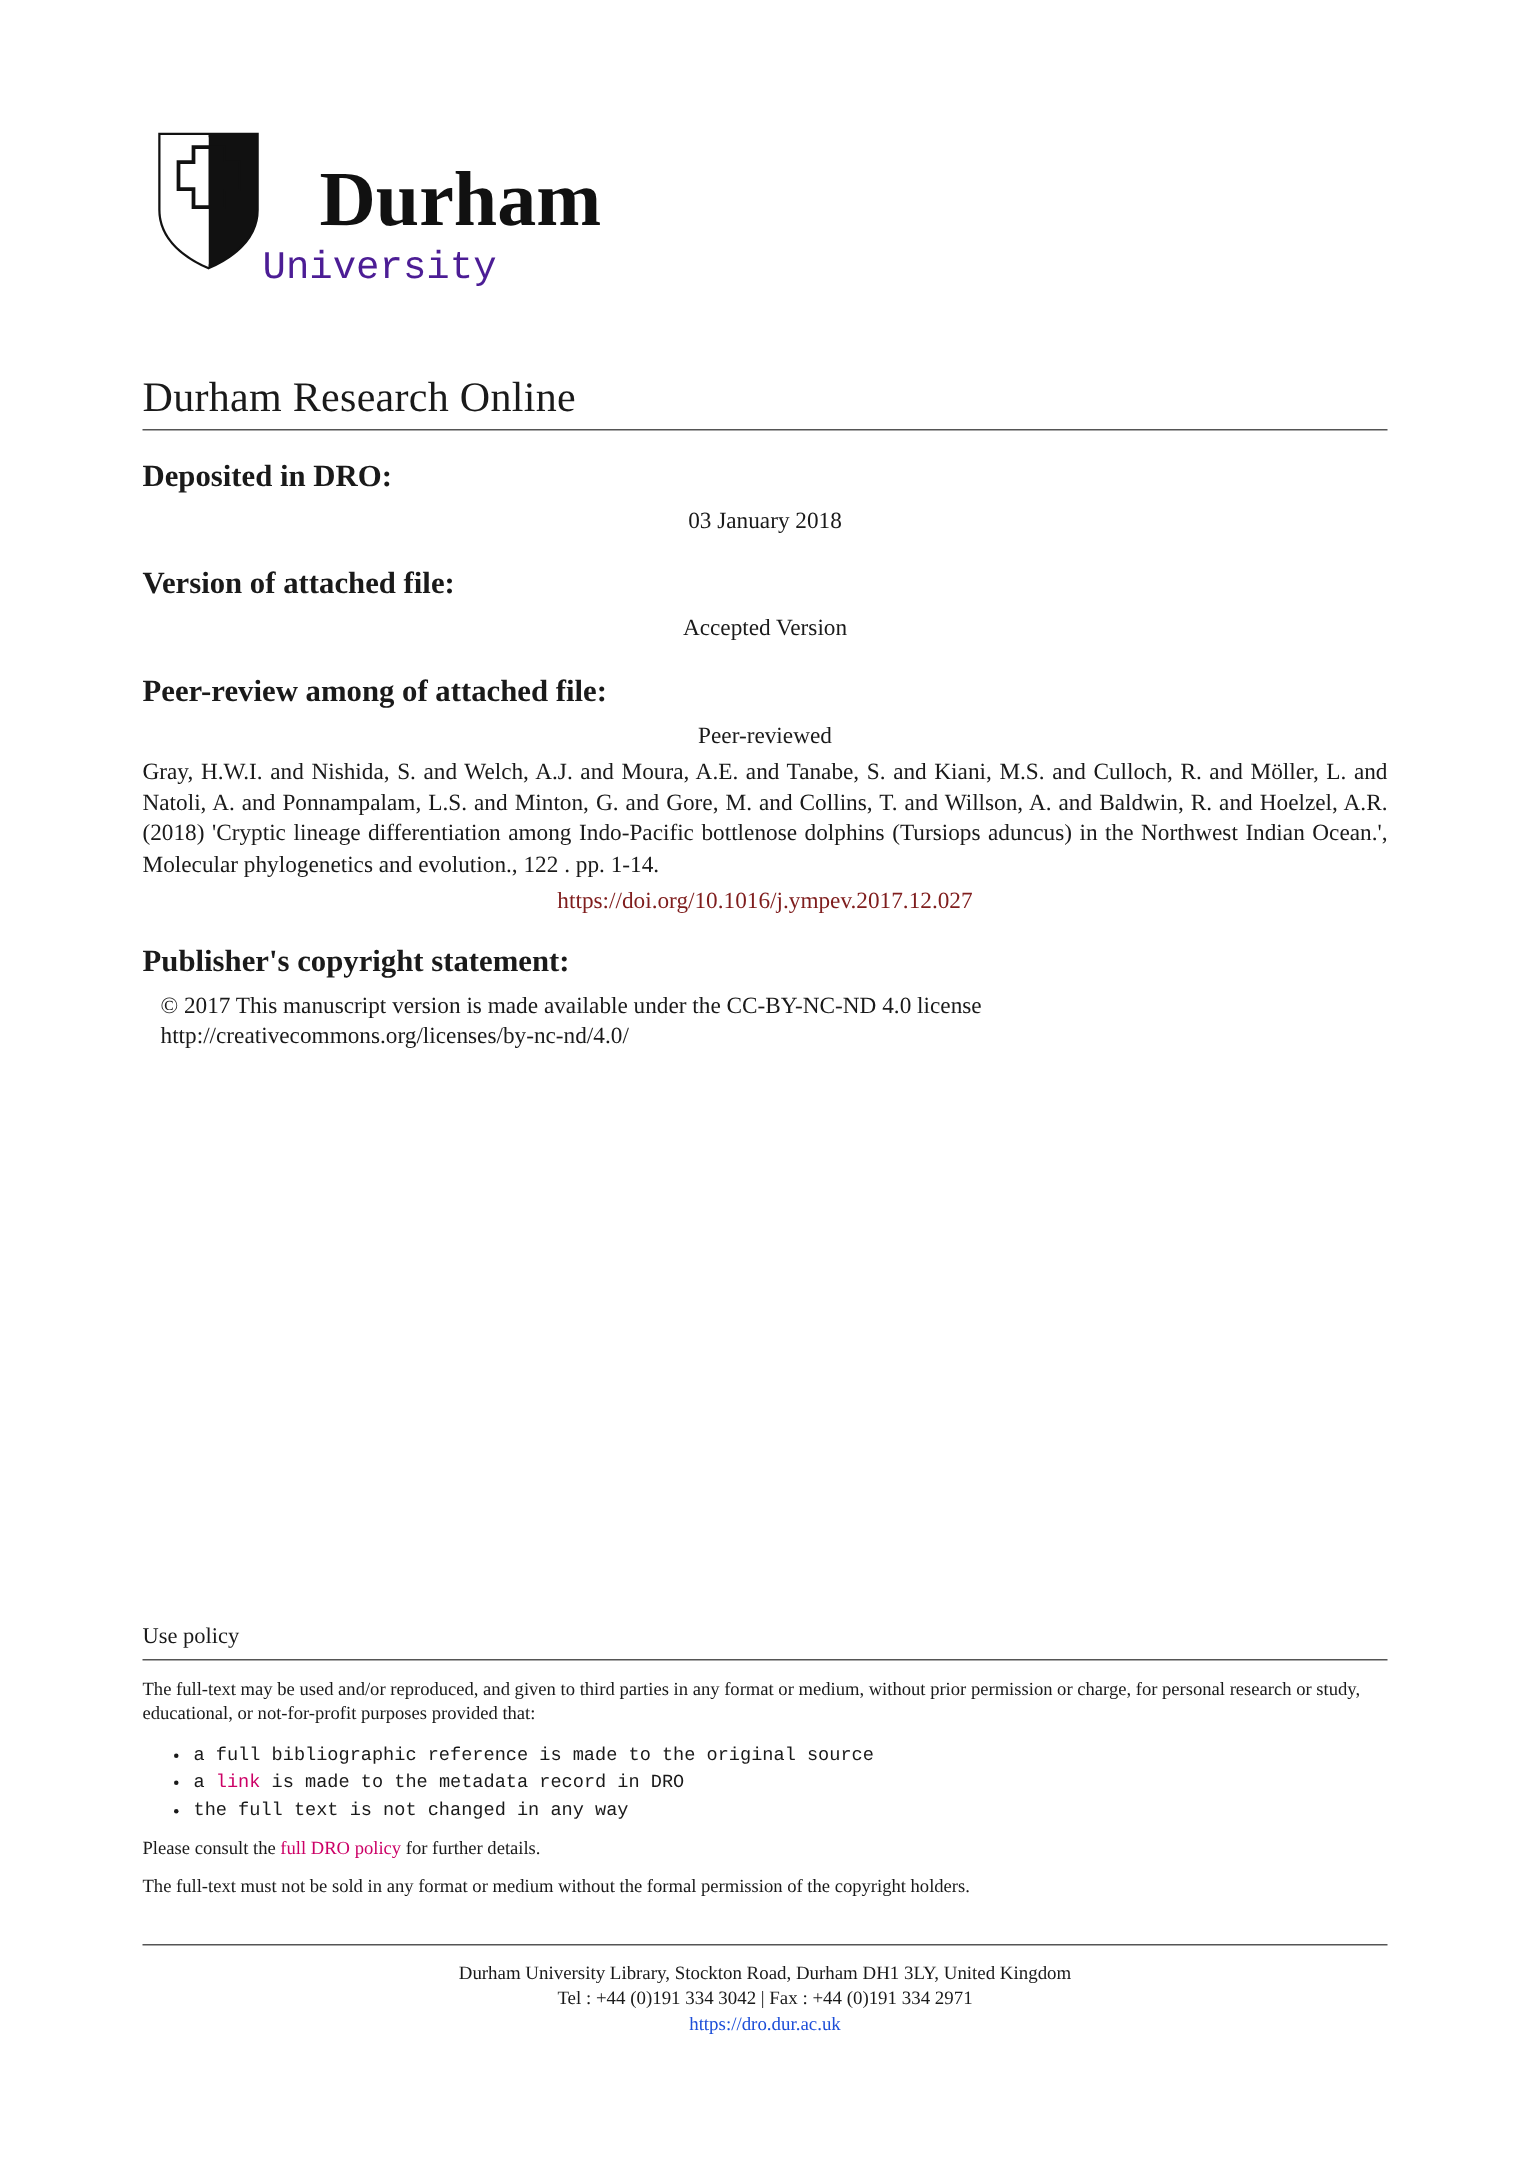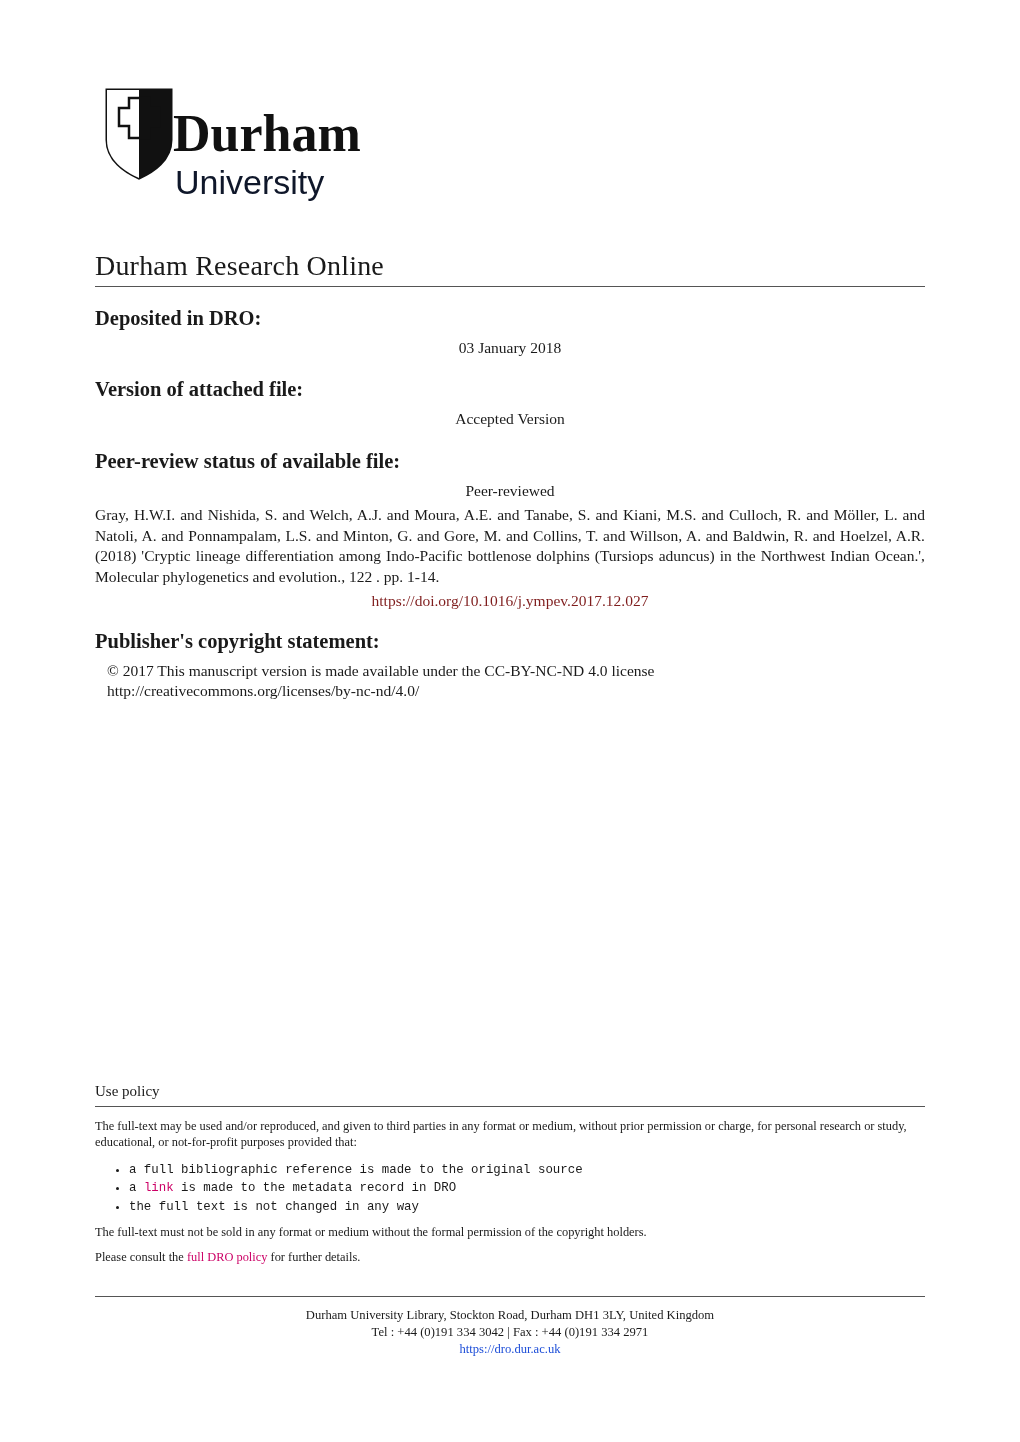--- a/index.html
+++ b/index.html
@@ -45,28 +45,29 @@
   .logo-word {
     position: absolute;
     left: 78px;
     top: 28px;
     font-family: "Liberation Serif", serif;
     font-size: 52px;
     font-weight: bold;
     letter-spacing: 0px;
     color: #111;
     line-height: 1;
+    padding-left: 40px;
   }
   .logo-sub {
     position: absolute;
     left: 80px;
     top: 85px;
-    font-family: Liberation Sans, sans-serif;
-    font-size: 34px;
-    color: #0f172a;
+    font-family: Liberation Mono, monospace;
+    font-size: 26px;
+    color: #4c1d95;
     line-height: 1;
   }
 
   
   h1.title {
     font-size: 28px;
     font-weight: normal;
     margin: 0 0 4px 0;
     letter-spacing: 0.2px;
   }
@@ -179,21 +180,21 @@
 
     <h1 class="title">Durham Research Online</h1>
     <hr class="rule">
 
     <h2 class="section">Deposited in DRO:</h2>
     <p class="body">03 January 2018</p>
 
     <h2 class="section">Version of attached file:</h2>
     <p class="body">Accepted Version</p>
 
-    <h2 class="section">Peer-review status of available file:</h2>
+    <h2 class="section">Peer-review among of attached file:</h2>
     <p class="body">Peer-reviewed</p>
 
     <p class="body justify">Gray, H.W.I. and Nishida, S. and Welch, A.J. and Moura, A.E. and Tanabe, S. and Kiani, M.S. and Culloch, R. and Möller, L. and Natoli, A. and Ponnampalam, L.S. and Minton, G. and Gore, M. and Collins, T. and Willson, A. and Baldwin, R. and Hoelzel, A.R. (2018) 'Cryptic lineage differentiation among Indo-Pacific bottlenose dolphins (Tursiops aduncus) in the Northwest Indian Ocean.', Molecular phylogenetics and evolution., 122 . pp. 1-14.</p>
 
     <p class="body">
       <a class="link" href="#">https://doi.org/10.1016/j.ympev.2017.12.027</a>
     </p>
 
     <h2 class="section tight">Publisher's copyright statement:</h2>
     <div class="copyright">
@@ -211,24 +212,24 @@
       <li>
         <span>a full bibliographic reference is made to the original source</span>
       </li>
       <li>
         <span>a </span><a class="link" href="#">link</a><span> is made to the metadata record in DRO</span>
       </li>
       <li>
         <span>the full text is not changed in any way</span>
       </li>
     </ul>
-    <p>The full-text must not be sold in any format or medium without the formal permission of the copyright holders.</p>
     <p>
       <span>Please consult the </span><a class="link" href="#">full DRO policy</a><span> for further details.</span>
     </p>
+    <p>The full-text must not be sold in any format or medium without the formal permission of the copyright holders.</p>
   </div>
 
   <div class="footer">
     <hr class="rule">
     <p>Durham University Library, Stockton Road, Durham DH1 3LY, United Kingdom</p>
     <p>Tel : +44 (0)191 334 3042 | Fax : +44 (0)191 334 2971</p>
     <p>
       <a class="link" href="#">https://dro.dur.ac.uk</a>
     </p>
   </div>

